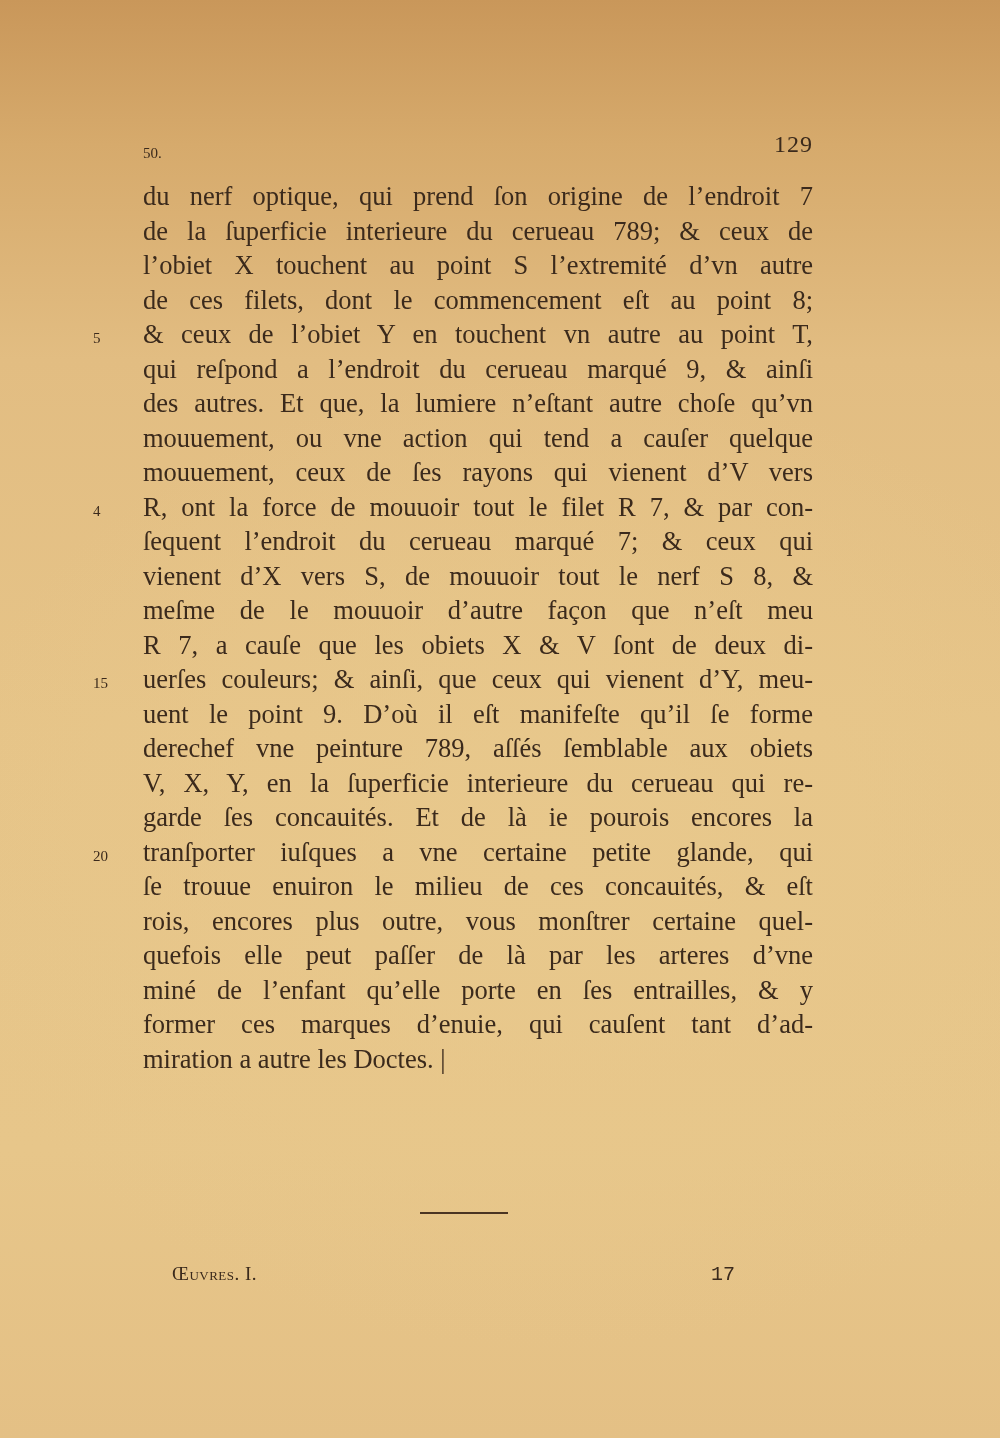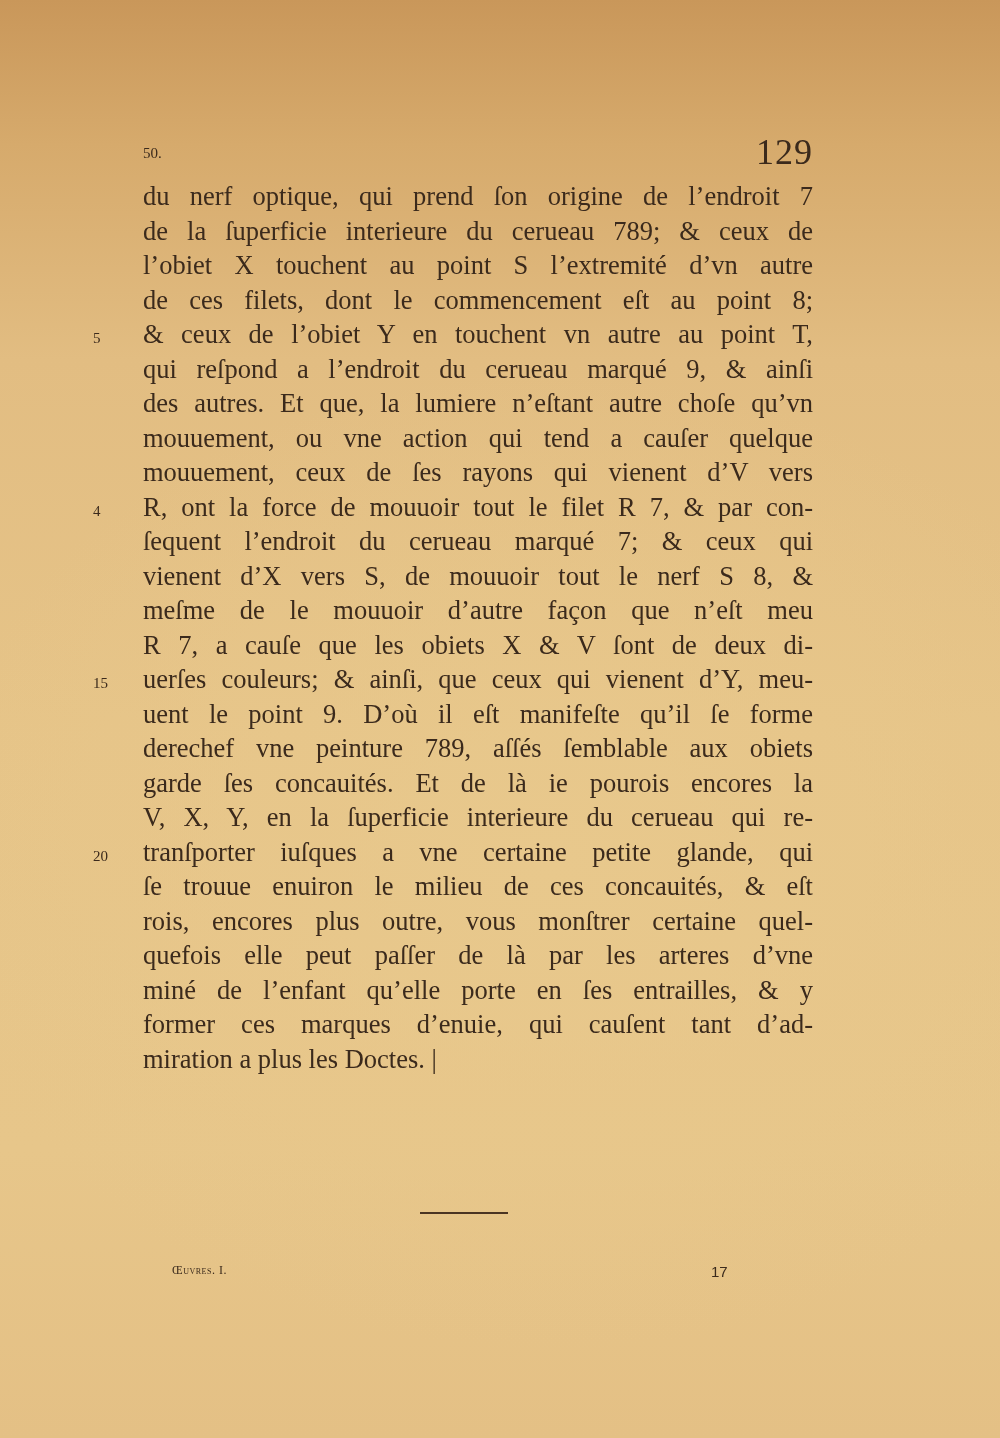--- a/index.html
+++ b/index.html
@@ -15,44 +15,44 @@
   .page { position: absolute; left: 0; top: 0; width: 1000px; height: 1438px; }
   .header {
     position: absolute; top: 130px; left: 143px; width: 670px; height: 40px;
     font-family: "Liberation Serif", serif;
   }
   .header .left-num { position: absolute; left: 0; top: 15px; font-size: 15px; }
   .header .title {
     position: absolute; left: 143px; top: 0; font-size: 25px; letter-spacing: 0.3px;
     font-variant: small-caps; white-space: nowrap;
   }
-  .header .page-num { position: absolute; right: 0; top: 1px; font-size: 36px; letter-spacing: 1px; }
+  .header .page-num { position: absolute; right: 0; top: 1px; font-size: 24px; letter-spacing: 1px; }
   .body-text {
     position: absolute; left: 143px; top: 179px; width: 670px;
     font-family: "Liberation Serif", serif;
     font-size: 26.5px; line-height: 34.5px;
   }
   .line { display: block; text-align: justify; text-align-last: justify; white-space: nowrap; height: 34.5px; position: relative; }
   .line.last { text-align-last: left; }
   .line-text { display: inline-block; width: 670px; text-align: justify; text-align-last: justify; }
   .line.last .line-text { text-align-last: left; }
   .margin-num {
     position: absolute; left: -50px; top: 4px; width: 32px; text-align: right;
     font-size: 15px;
   }
   .rule {
     position: absolute; left: 420px; top: 1212px; width: 88px; height: 2px; background: #4a3422;
   }
   .footer-left {
-    position: absolute; left: 172px; top: 1263px; font-size: 12px;
+    position: absolute; left: 172px; top: 1263px; font-size: 19px;
     font-family: "Liberation Serif", serif; font-variant: small-caps; letter-spacing: 0.5px;
   }
   .footer-right {
-    position: absolute; left: 711px; top: 1263px; font-size: 15px;
-    font-family: Liberation Sans, sans-serif;
+    position: absolute; left: 711px; top: 1263px; font-size: 20px;
+    font-family: Liberation Mono, monospace;
   }
 </style>
 </head>
 <body>
 
 <div class="page">
   <div class="header">
     <span class="left-num">50.</span>
     <span class="page-num">129</span>
   </div>
@@ -68,28 +68,28 @@
       <div class="line"><span class="line-text">mouuement, ou vne action qui tend a cauſer quelque</span></div>
       <div class="line"><span class="line-text">mouuement, ceux de ſes rayons qui vienent d’V vers</span></div>
       <div class="line"><span class="margin-num">4</span><span class="line-text">R, ont la force de mouuoir tout le filet R 7, &amp; par con-</span></div>
       <div class="line"><span class="line-text">ſequent l’endroit du cerueau marqué 7; &amp; ceux qui</span></div>
       <div class="line"><span class="line-text">vienent d’X vers S, de mouuoir tout le nerf S 8, &amp;</span></div>
       <div class="line"><span class="line-text">meſme de le mouuoir d’autre façon que n’eſt meu</span></div>
       <div class="line"><span class="line-text">R 7, a cauſe que les obiets X &amp; V ſont de deux di-</span></div>
       <div class="line"><span class="margin-num">15</span><span class="line-text">uerſes couleurs; &amp; ainſi, que ceux qui vienent d’Y, meu-</span></div>
       <div class="line"><span class="line-text">uent le point 9. D’où il eſt manifeſte qu’il ſe forme</span></div>
       <div class="line"><span class="line-text">derechef vne peinture 789, aſſés ſemblable aux obiets</span></div>
+      <div class="line"><span class="line-text">V, X, Y, en la ſuperficie interieure du cerueau qui re-</span></div>
       <div class="line"><span class="line-text">garde ſes concauités. Et de là ie pourois encores la</span></div>
-      <div class="line"><span class="line-text">V, X, Y, en la ſuperficie interieure du cerueau qui re-</span></div>
       <div class="line"><span class="margin-num">20</span><span class="line-text">tranſporter iuſques a vne certaine petite glande, qui</span></div>
       <div class="line"><span class="line-text">ſe trouue enuiron le milieu de ces concauités, &amp; eſt</span></div>
       <div class="line"><span class="line-text">rois, encores plus outre, vous monſtrer certaine quel-</span></div>
       <div class="line"><span class="line-text">quefois elle peut paſſer de là par les arteres d’vne</span></div>
       <div class="line"><span class="line-text">miné de l’enfant qu’elle porte en ſes entrailles, &amp; y</span></div>
       <div class="line"><span class="line-text">former ces marques d’enuie, qui cauſent tant d’ad-</span></div>
-      <div class="line last"><span class="line-text">miration a plus les Doctes. |</span></div>
+      <div class="line last"><span class="line-text">miration a autre les Doctes. |</span></div>
     </div>
 
   <div class="rule"></div>
 
   <div class="footer-left">Œuvres. I.</div>
   <div class="footer-right">17</div>
 </div>
 
 </body></html>

